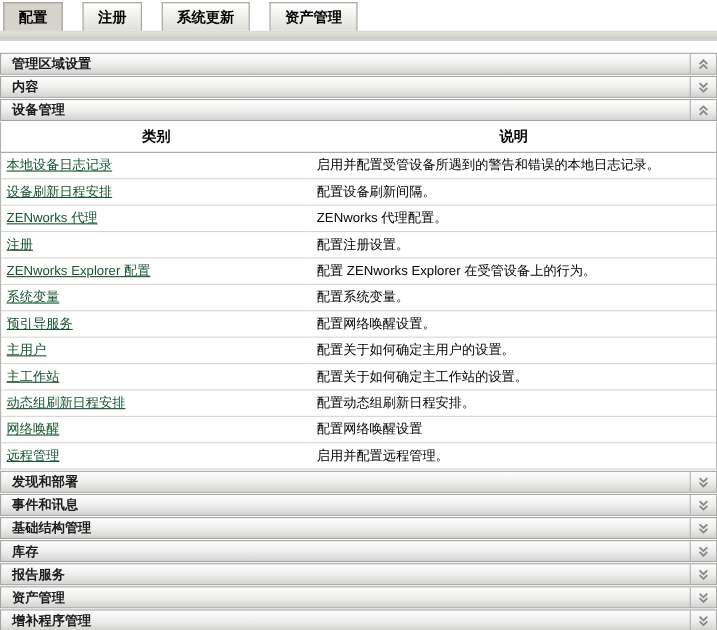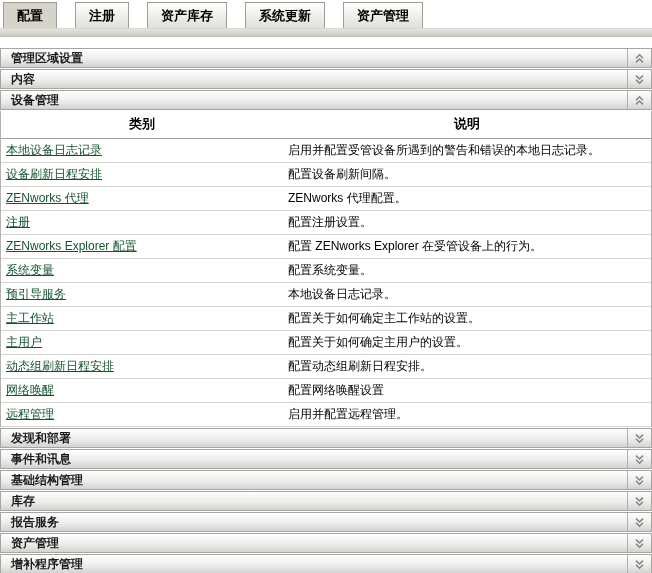--- a/index.html
+++ b/index.html
@@ -60,21 +60,20 @@
   }
   col.c1 { width:282px; }
   a.cat-link { color:#14532d; text-decoration:underline; cursor:pointer; }
 </style>
 </head>
 <body>
 
 <div class="tabbar">
   <div class="tab active">配置</div>
   <div class="tab">注册</div>
-  <div class="tab">资产库存</div>
   <div class="tab">系统更新</div>
   <div class="tab">资产管理</div>
 </div>
 <div class="tabstrip"></div>
 <div class="gap"></div>
 
 <div class="sec">
   <span class="sec-title">管理区域设置</span>
   <span class="sec-chevron">
     <svg width="13" height="13" viewBox="0 0 13 13">
@@ -136,31 +135,31 @@
       <tr>
         <td><a class="cat-link" href="#">ZENworks Explorer 配置</a></td>
         <td>配置 ZENworks Explorer 在受管设备上的行为。</td>
       </tr>
       <tr>
         <td><a class="cat-link" href="#">系统变量</a></td>
         <td>配置系统变量。</td>
       </tr>
       <tr>
         <td><a class="cat-link" href="#">预引导服务</a></td>
-        <td>本地设备日志记录。</td>
+        <td>配置网络唤醒设置。</td>
+      </tr>
+      <tr>
+        <td><a class="cat-link" href="#">主用户</a></td>
+        <td>配置关于如何确定主用户的设置。</td>
       </tr>
       <tr>
         <td><a class="cat-link" href="#">主工作站</a></td>
         <td>配置关于如何确定主工作站的设置。</td>
       </tr>
       <tr>
-        <td><a class="cat-link" href="#">主用户</a></td>
-        <td>配置关于如何确定主用户的设置。</td>
-      </tr>
-      <tr>
         <td><a class="cat-link" href="#">动态组刷新日程安排</a></td>
         <td>配置动态组刷新日程安排。</td>
       </tr>
       <tr>
         <td><a class="cat-link" href="#">网络唤醒</a></td>
         <td>配置网络唤醒设置</td>
       </tr>
       <tr>
         <td><a class="cat-link" href="#">远程管理</a></td>
         <td>启用并配置远程管理。</td>

